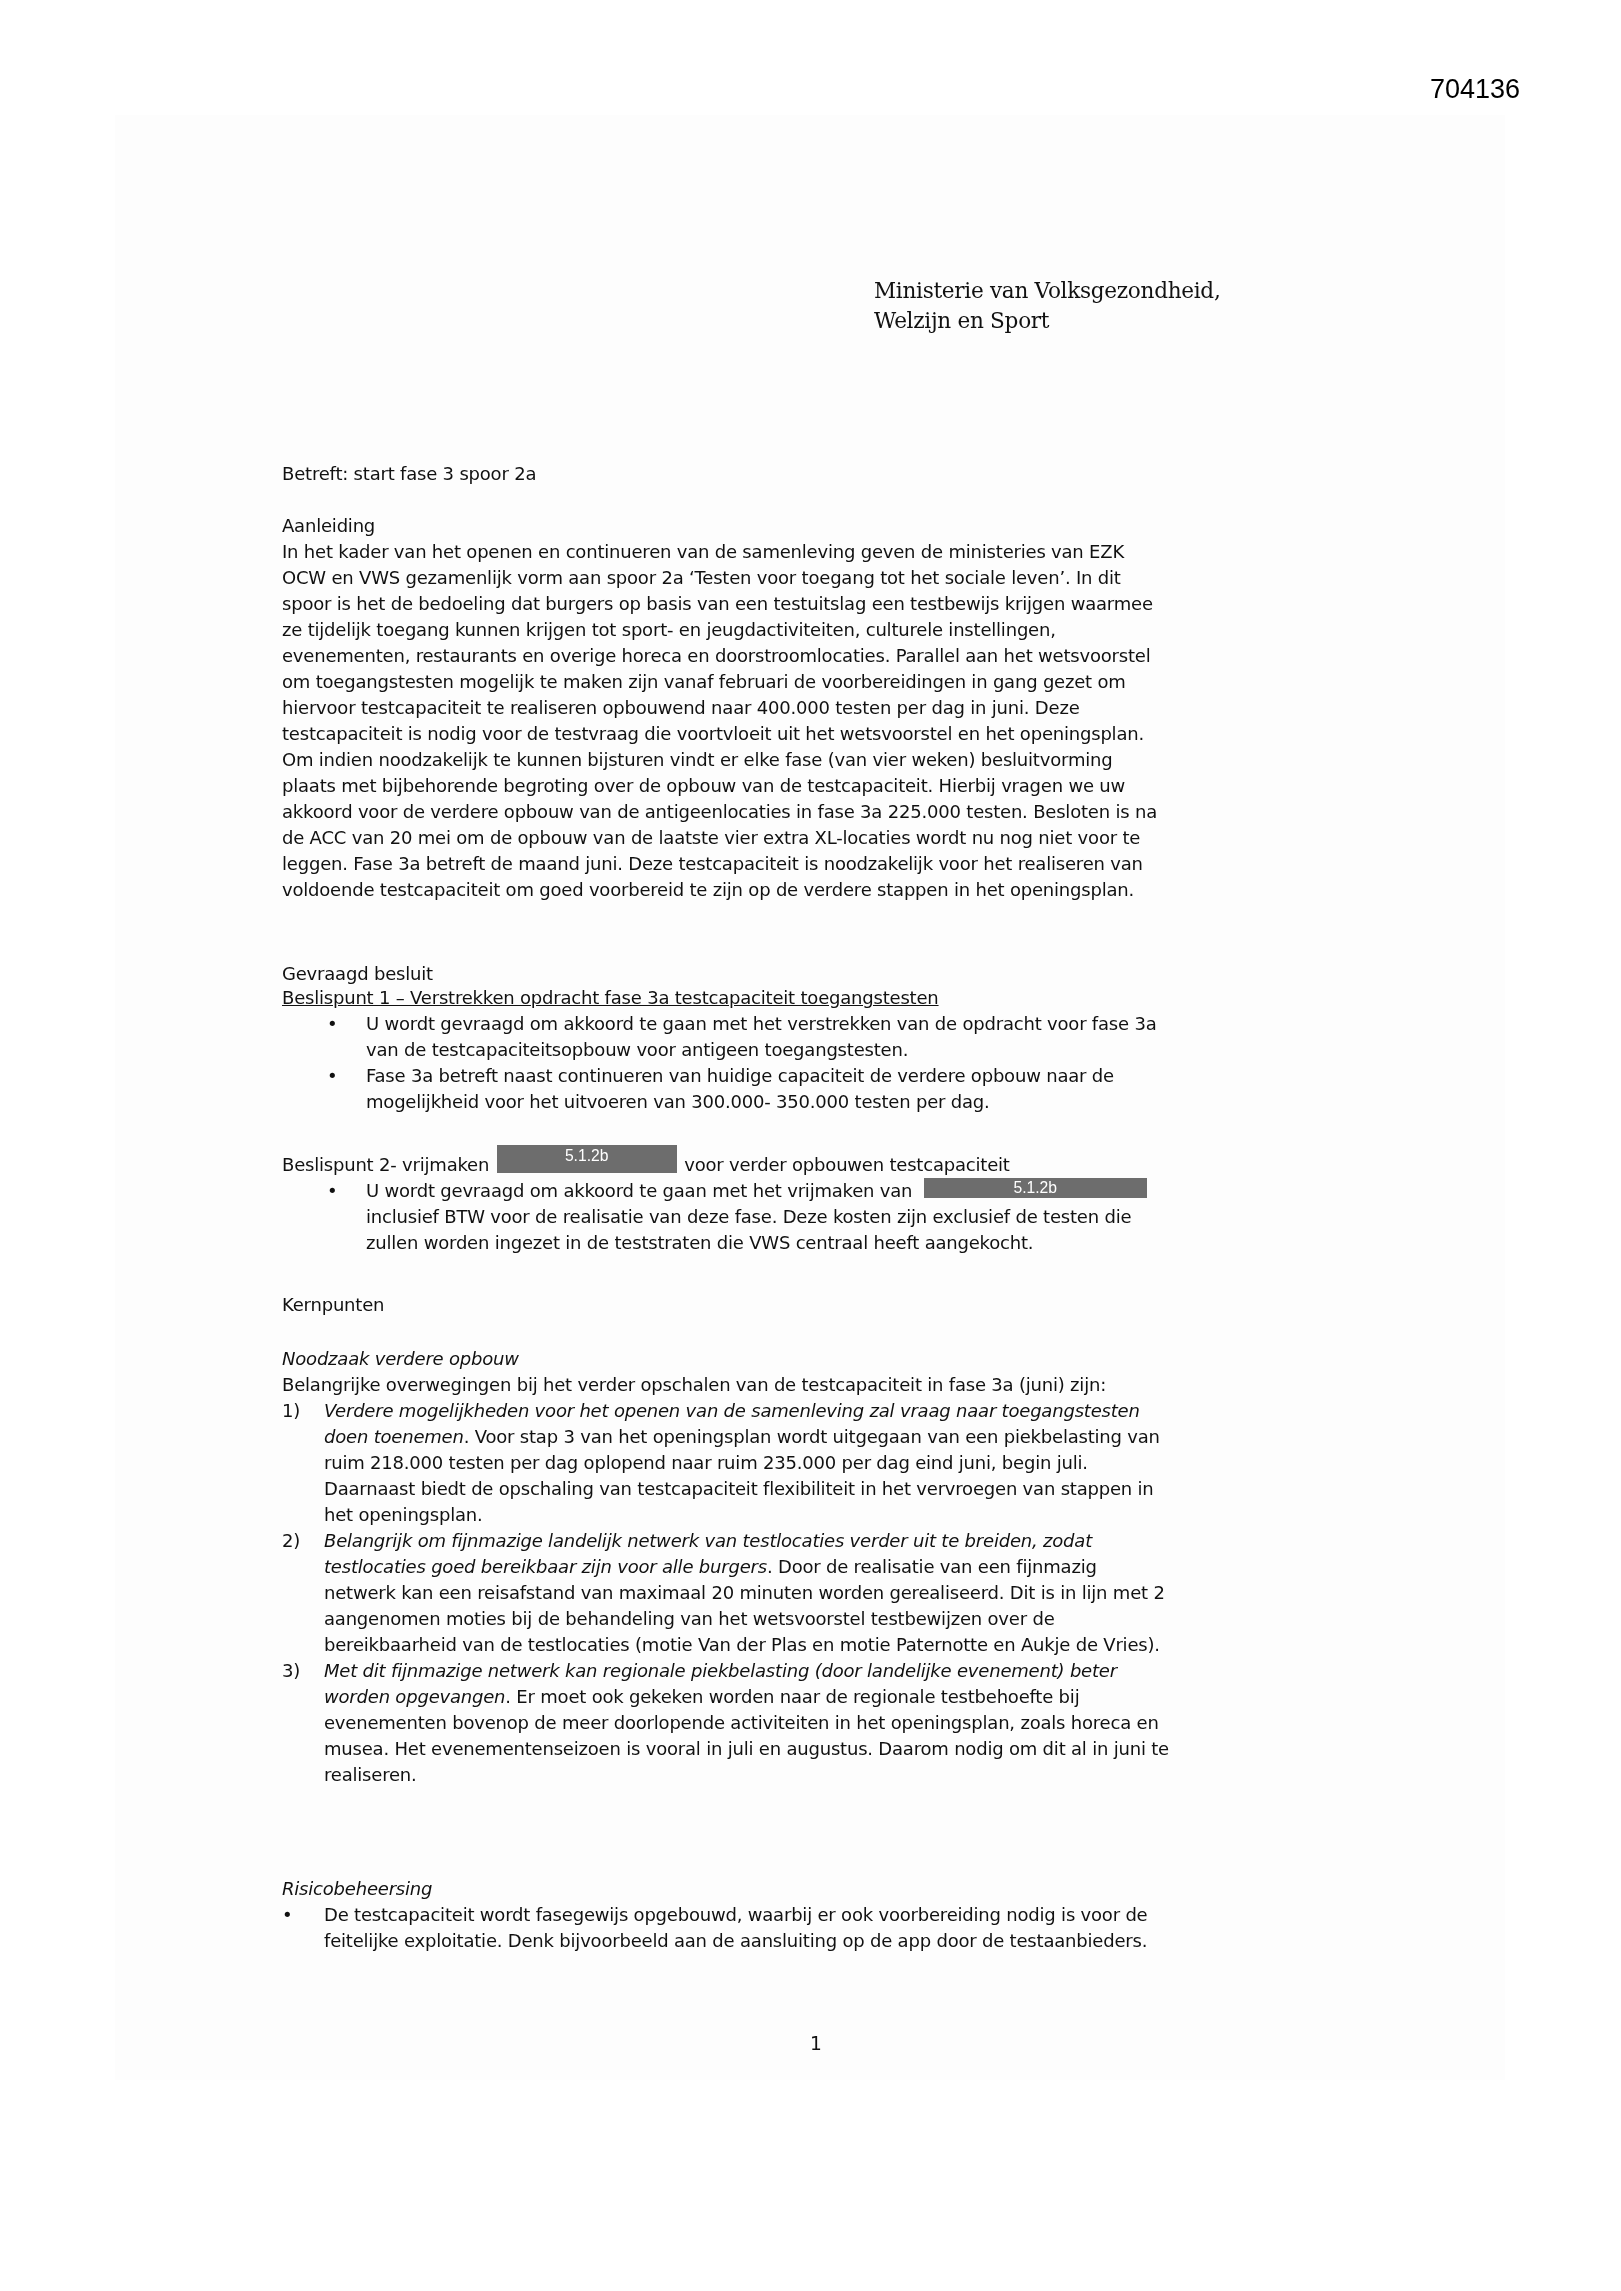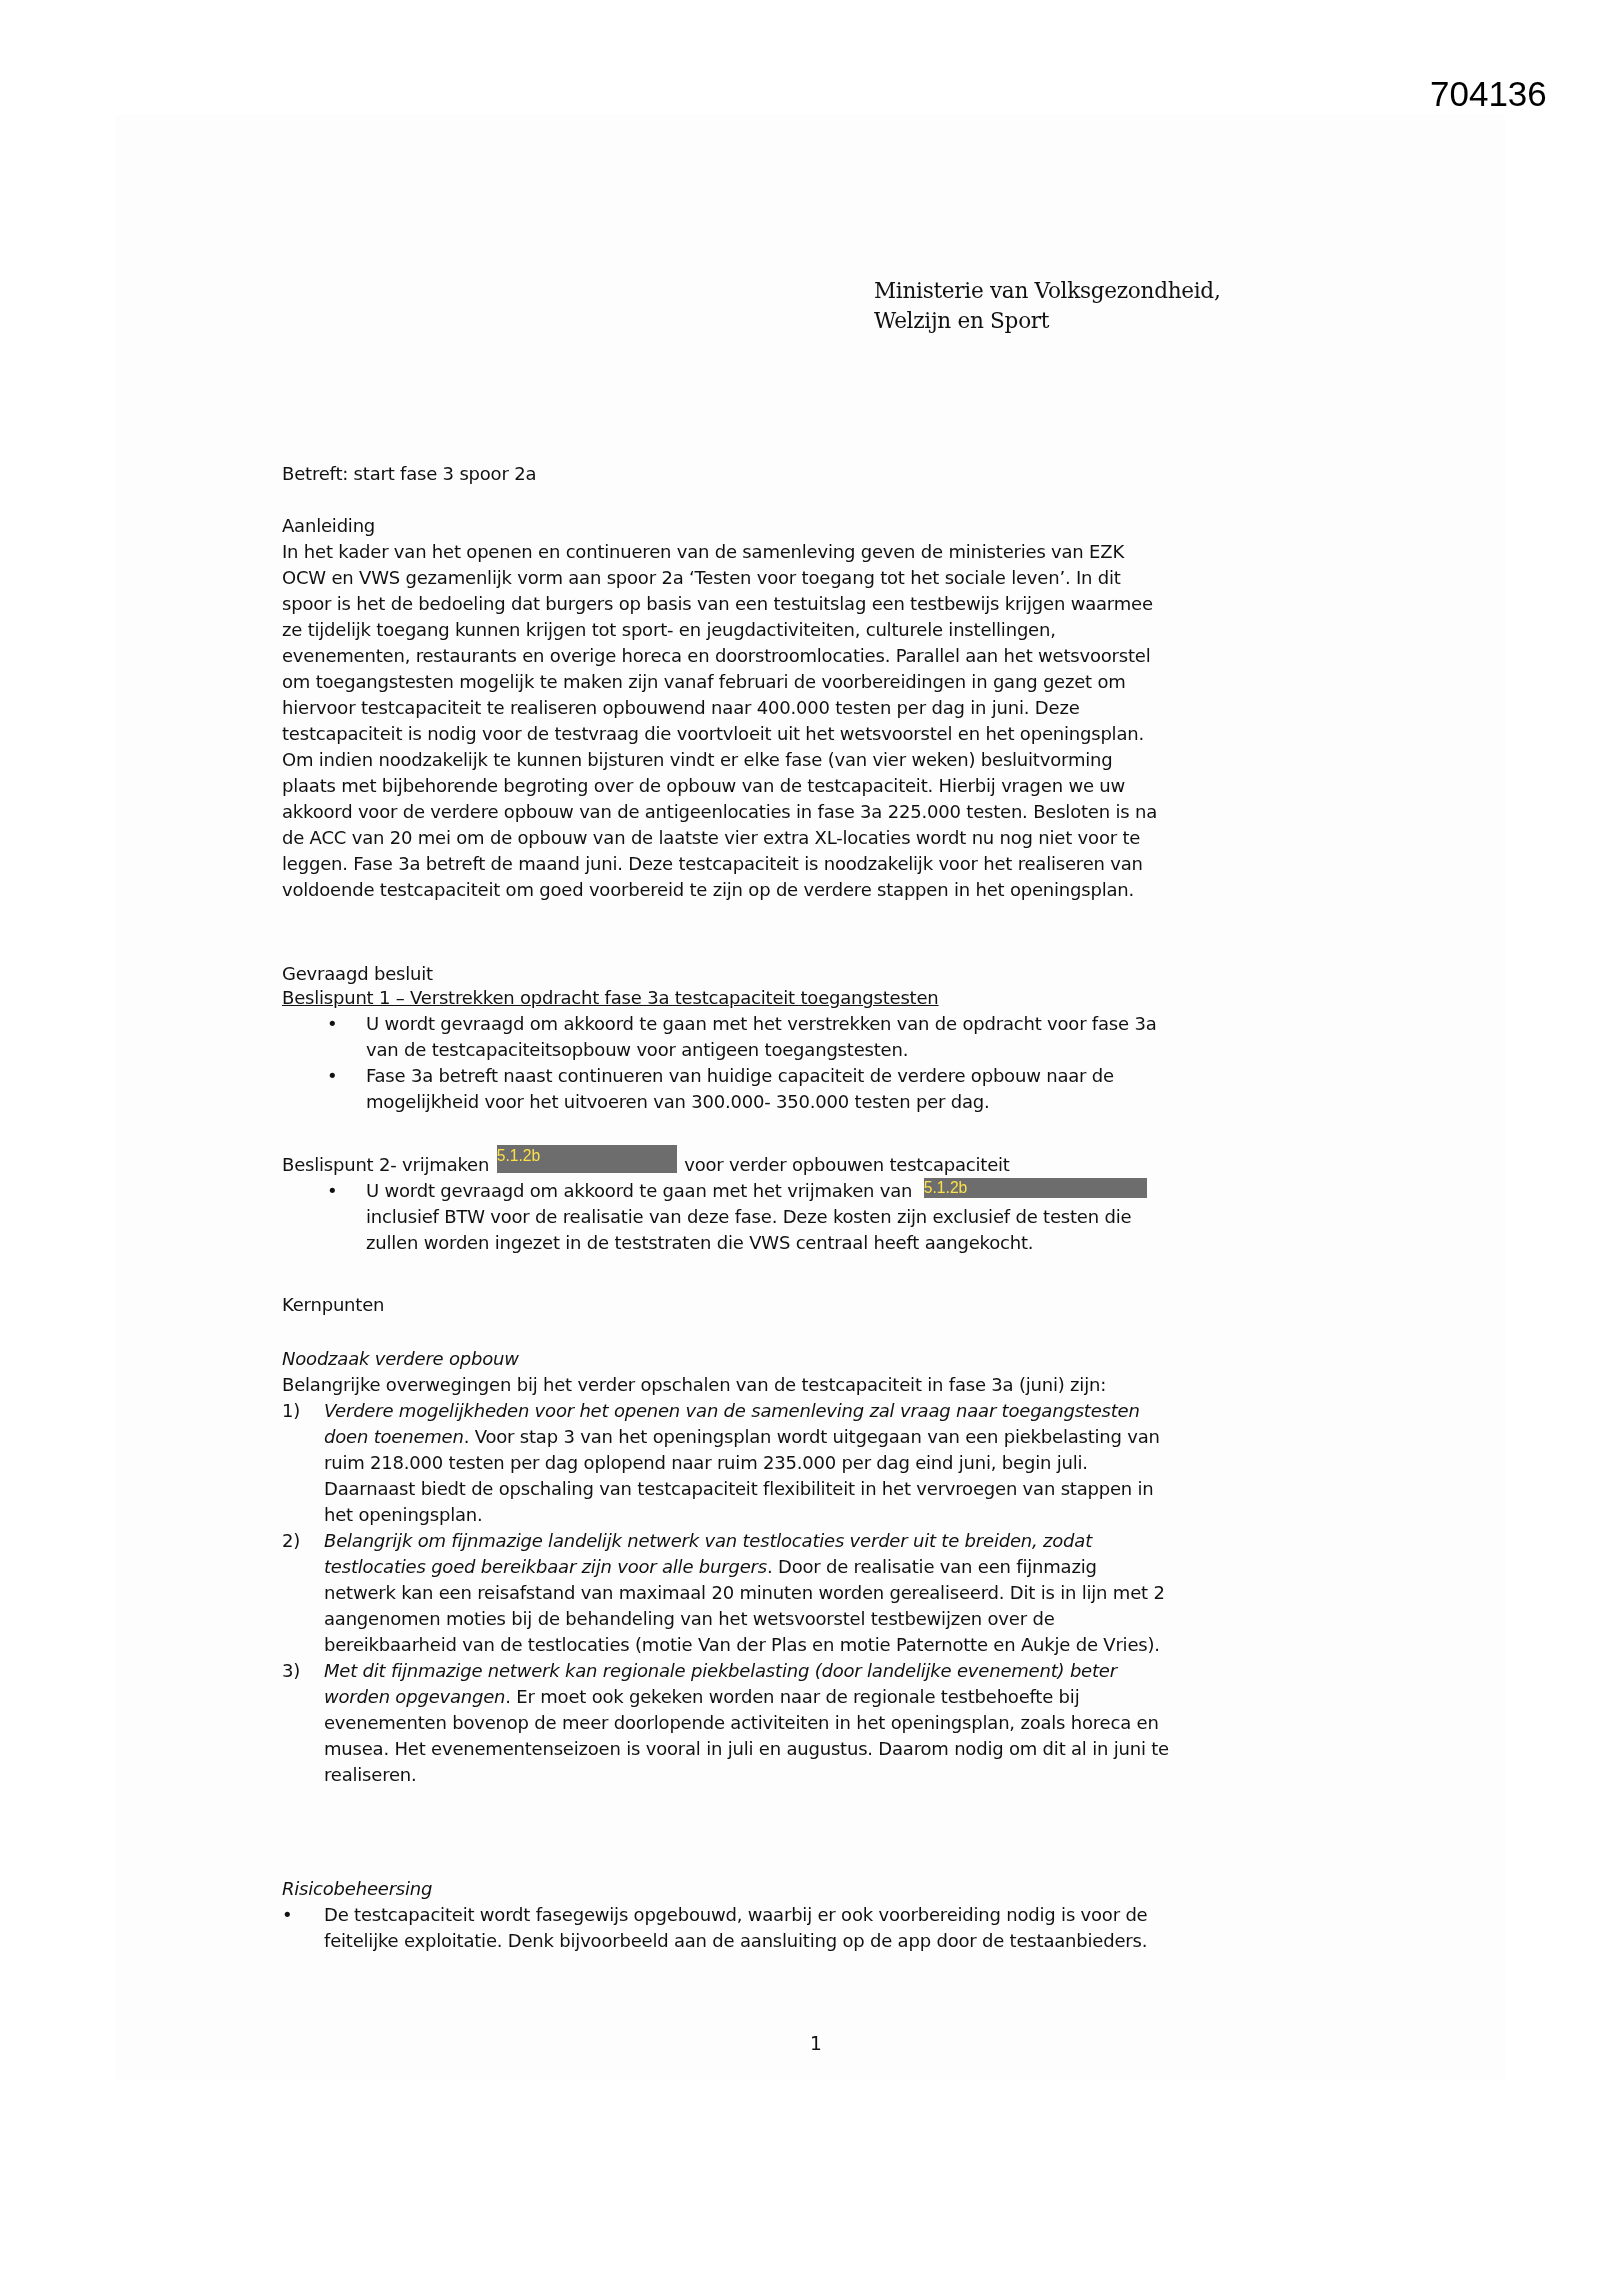--- a/index.html
+++ b/index.html
@@ -8,21 +8,21 @@
     background: #ffffff;
     font-family: "DejaVu Sans", sans-serif;
     color: #111111;
   }
   .scan-page {
     position: absolute; left: 115px; top: 115px; width: 1390px; height: 1965px;
     background: #fdfdfd;
   }
   .doc-id {
     position: absolute; left: 1430px; top: 74px;
-    font-family: "Liberation Sans", sans-serif; font-size: 35px; color: #000;
+    font-family: "Liberation Sans", sans-serif; font-size: 27px; color: #000;
   }
   .ministry {
     position: absolute; left: 874px; top: 276px;
     font-family: "DejaVu Serif", serif; font-size: 21.6px; line-height: 30px; color: #111;
     letter-spacing: -0.3px;
   }
   .body-text {
     position: absolute; left: 282px; width: 1078px;
     font-size: 18px; line-height: 26px; letter-spacing: -0.2px;
     white-space: nowrap;
@@ -31,23 +31,23 @@
   .i { font-style: italic; }
   .u { text-decoration: underline; }
   .line { display: block; height: 26px; }
   .bitem { position: relative; padding-left: 84px; }
   .bitem .mark { position: absolute; left: 45px; top: 0; }
   .nitem { position: relative; padding-left: 42px; }
   .nitem .mark { position: absolute; left: 0; top: 0; font-style: normal; }
   .ritem { position: relative; padding-left: 42px; }
   .ritem .mark { position: absolute; left: 0; top: 0; }
   .redact {
-    display: inline-block; background: #6d6d6d; color: #fde047;
+    display: inline-block; background: #6d6d6d; color: #ffffff;
     font-family: "Liberation Sans", sans-serif; font-size: 15.7px;
-    vertical-align: top; letter-spacing: 0;
+    text-align: center; vertical-align: top; letter-spacing: 0;
   }
   .page-num {
     position: absolute; left: 810px; top: 2033px; font-size: 18.6px;
   }
 </style>
 </head>
 <body>
 
 <div class="scan-page"></div>
 

